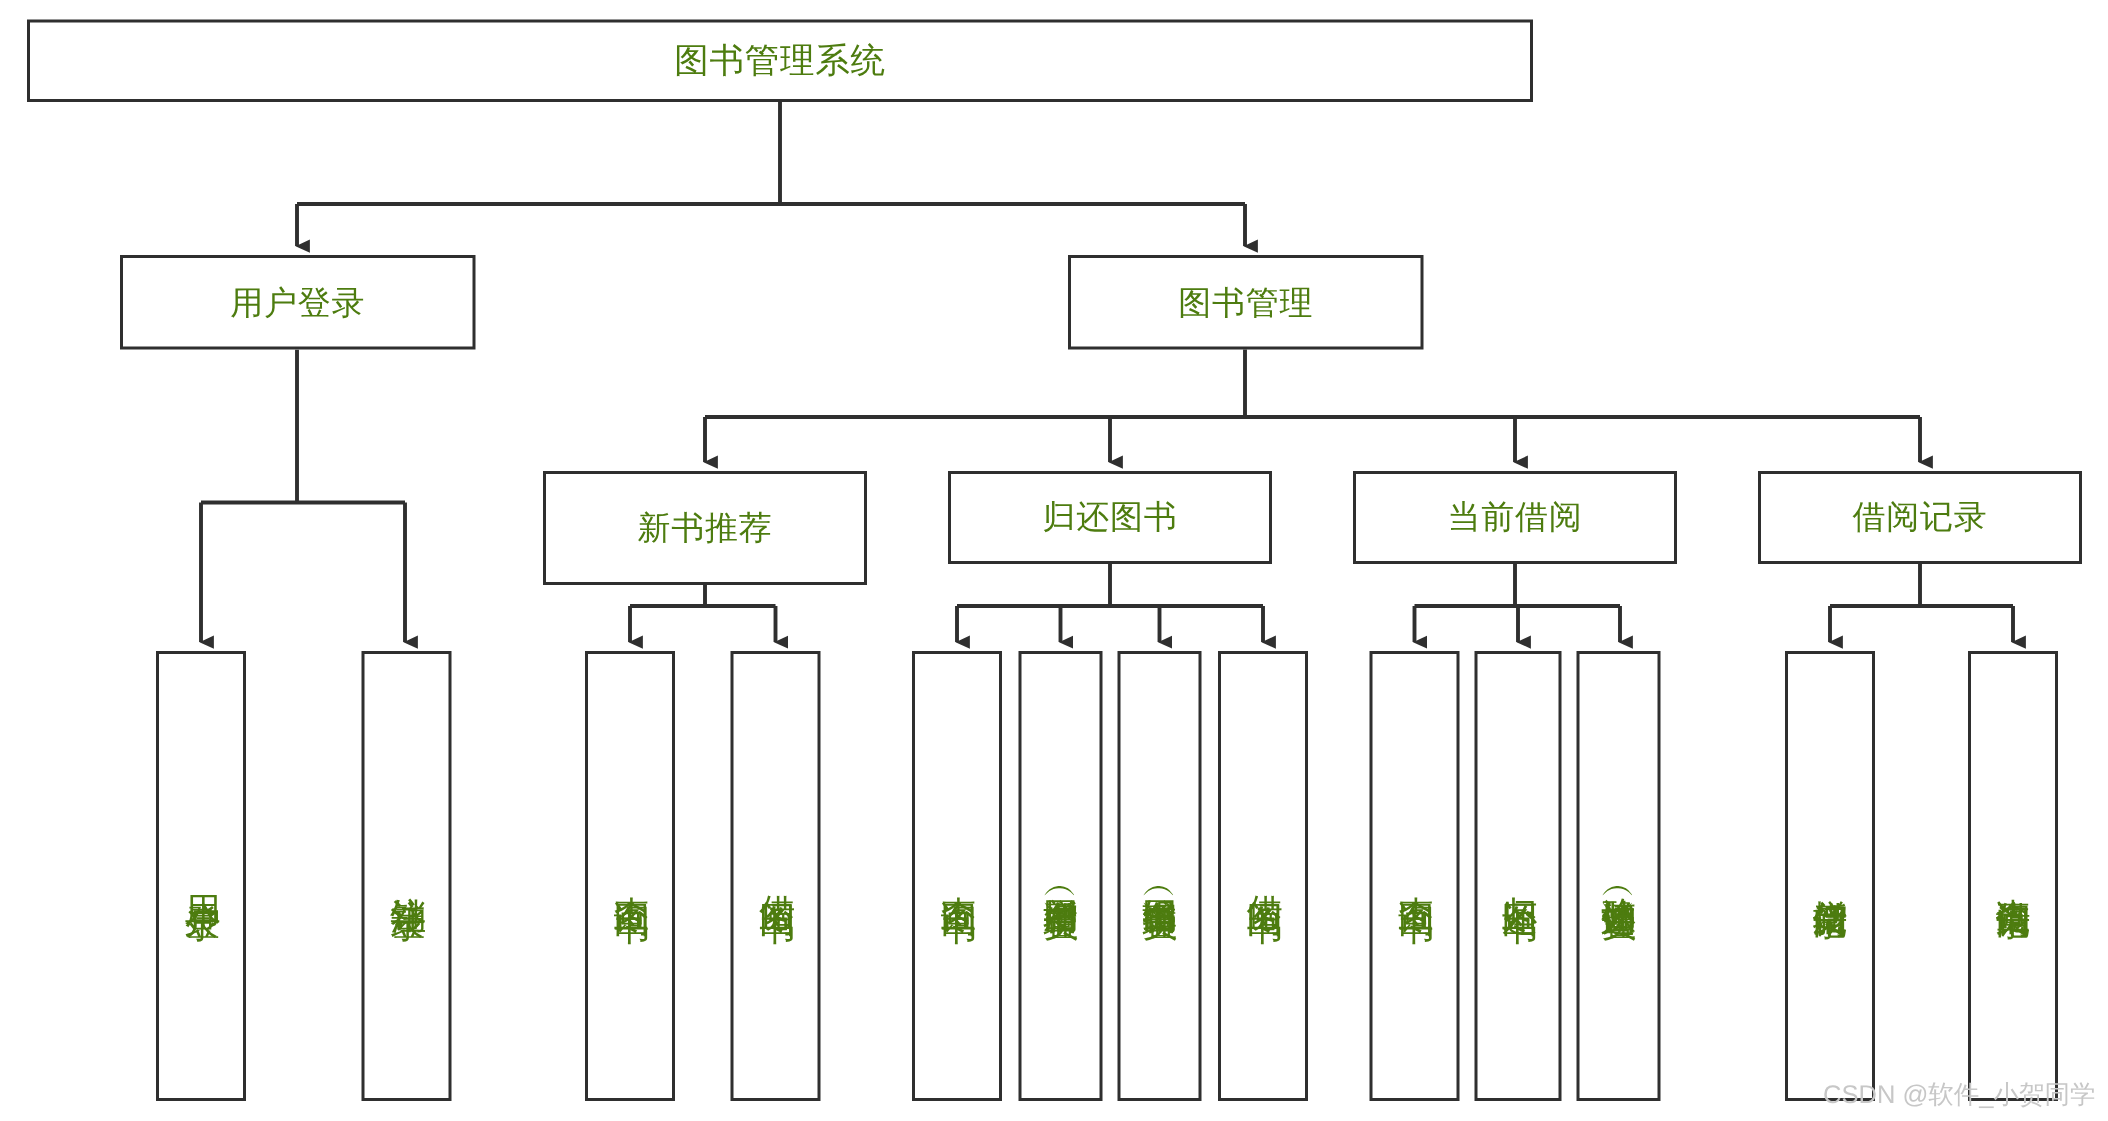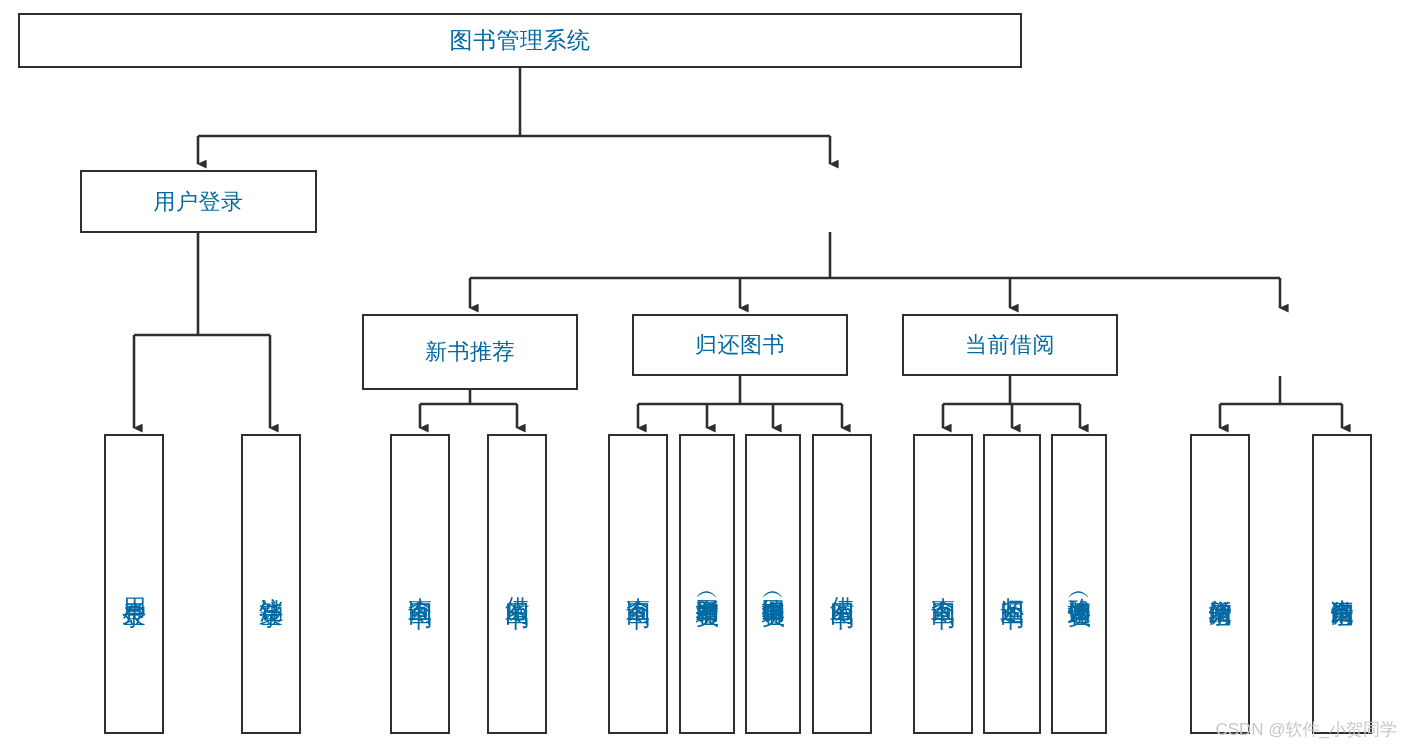--- a/index.html
+++ b/index.html
@@ -27,21 +27,21 @@
     pointer-events: none;
   }
   .node {
     position: absolute;
     box-sizing: border-box;
     background: #ffffff;
     border: 2.5px solid #2f2f2f;
     display: flex;
     align-items: center;
     justify-content: center;
-    color: #0369a1;
+    color: #4d7c0f;
   }
   .node .label {
     display: block;
     line-height: 1.06;
     letter-spacing: 0.5px;
   }
   .node.horiz .label {
     font-size: 22px;
     white-space: nowrap;
   }
@@ -129,30 +129,36 @@
     </g>
   </svg>
 
   <div class="node horiz root" style="left:18px; top:13px; width:1004px; height:55px;">
     <span class="label">图书管理系统</span>
   </div>
 
   <div class="node horiz" style="left:80px; top:170px; width:237px; height:63px;">
     <span class="label">用户登录</span>
   </div>
+  <div class="node horiz" style="left:712px; top:170px; width:237px; height:63px;">
+    <span class="label">图书管理</span>
+  </div>
 
   <div class="node horiz" style="left:362px; top:314px; width:216px; height:76px;">
     <span class="label">新书推荐</span>
   </div>
   <div class="node horiz" style="left:632px; top:314px; width:216px; height:62px;">
     <span class="label">归还图书</span>
   </div>
   <div class="node horiz" style="left:902px; top:314px; width:216px; height:62px;">
     <span class="label">当前借阅</span>
   </div>
+  <div class="node horiz" style="left:1172px; top:314px; width:216px; height:62px;">
+    <span class="label">借阅记录</span>
+  </div>
 
   <div class="node vert" style="left:104px; top:434px; width:60px; height:300px;">
     <span class="label">用户登录</span>
   </div>
   <div class="node vert" style="left:241px; top:434px; width:60px; height:300px;">
     <span class="label">注销登录</span>
   </div>
 
   <div class="node vert" style="left:390px; top:434px; width:60px; height:300px;">
     <span class="label">查询图书</span>

